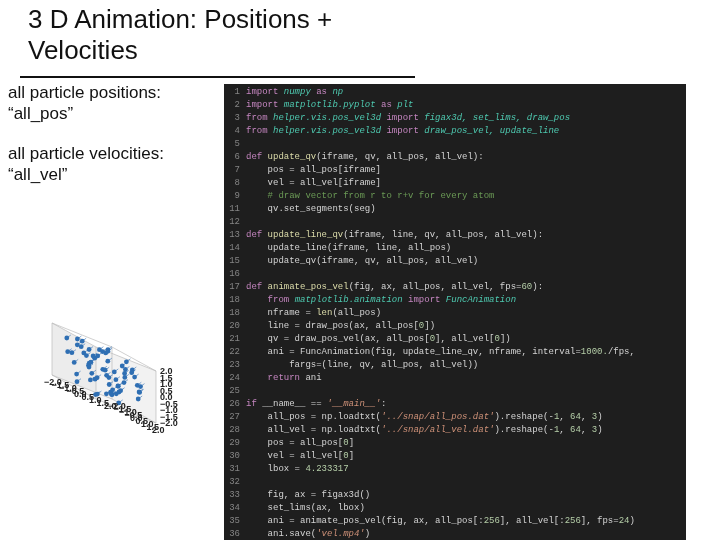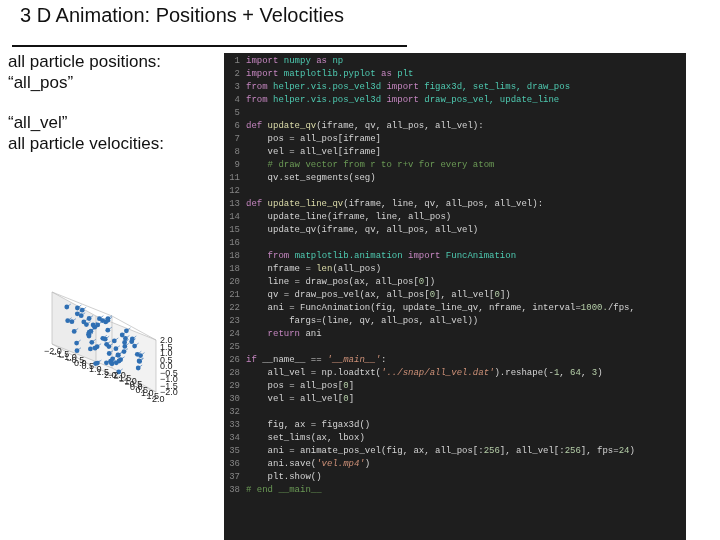--- a/index.html
+++ b/index.html
@@ -4,26 +4,26 @@
 <style>
   * { margin: 0; padding: 0; box-sizing: border-box; }
   body {
     width: 720px; height: 540px;
     font-family: Arial, Helvetica, sans-serif;
     background: #fff;
     overflow: hidden;
   }
   .slide { width: 720px; height: 540px; position: relative; }
   .title {
-    padding: 4px 8px 18px 8px;
-    font-size: 20px;
+    padding: 4px 8px 10px 8px;
+    font-size: 26px;
     color: #111;
     border-bottom: 2px solid #111;
     width: 395px;
-    margin-left: 12px;
+    margin-left: 20px;
   }
   .body { display: flex; }
   .left {
     width: 224px;
     padding: 4px 0 0 8px;
     font-size: 17px;
     color: #111;
     line-height: 1.25;
   }
   .left .block { margin-bottom: 18px; }
@@ -44,32 +44,33 @@
   .gutter {
     width: 22px;
     text-align: right;
     color: #858585;
     padding-right: 6px;
     flex: none;
     user-select: none;
   }
   .code { flex: 1; }
   .kw { color: #c586c0; margin-top: 17px; }
-  .mod { color: #4ec9b0; }
+  .mod { color: #4ec9b0; font-style: italic; }
   .fn  { color: #dcdcaa; }
   .str { color: #ce9178; font-style: italic; }
   .num { color: #b5cea8; }
   .com { color: #6a9955; }
   .op  { color: #d4d4d4; }
 
   .plot {
     position: relative;
     width: 240px; height: 260px;
     margin-top: 10px;
     margin-left: -4px;
+    font-weight: bold;
   }
   .plot svg { position:absolute; top:0; left:0; }
   .tick-lbl {
     position:absolute;
     font-size: 9px;
     color:#222;
     font-family: Arial, sans-serif;
   }
 </style>
 </head>
@@ -78,22 +79,22 @@
 <div class="slide">
   <div class="title">3 D Animation: Positions + Velocities</div>
 
   <div class="body">
     <div class="left">
       <div class="block">
         <div>all particle positions:</div>
         <div>“all_pos”</div>
       </div>
       <div class="block">
+        <div>all particle velocities:</div>
         <div>“all_vel”</div>
-        <div>all particle velocities:</div>
       </div>
 
       <div class="plot">
         <svg id="plot-svg" width="240" height="260">
             <polygon points="92,196 152,220 152,168 92,144" fill="#f2f2f2" stroke="none"></polygon>
             <polygon points="48,172 92,196 92,144 48,120" fill="#ececec" stroke="none"></polygon>
             <polygon points="48,172 108,196 152,220 92,196" fill="#f7f7f7" stroke="none"></polygon>
             <line x1="48" y1="172" x2="108" y2="196" stroke="#bbb" stroke-width="0.7"></line>
             <line x1="108" y1="196" x2="152" y2="220" stroke="#bbb" stroke-width="0.7"></line>
             <line x1="152" y1="220" x2="92" y2="196" stroke="#bbb" stroke-width="0.7"></line>
@@ -276,32 +277,35 @@
         <div class="code-row"><div class="gutter">6</div><div class="code"><span class="kw">def </span><span class="fn">update_qv</span><span class="op">(iframe, qv, all_pos, all_vel):</span></div></div>
         <div class="code-row"><div class="gutter">7</div><div class="code"><span class="op">    pos = all_pos[iframe]</span></div></div>
         <div class="code-row"><div class="gutter">8</div><div class="code"><span class="op">    vel = all_vel[iframe]</span></div></div>
         <div class="code-row"><div class="gutter">9</div><div class="code"><span class="op">    </span><span class="com"># draw vector from r to r+v for every atom</span></div></div>
         <div class="code-row"><div class="gutter">11</div><div class="code"><span class="op">    qv.set_segments(seg)</span></div></div>
         <div class="code-row"><div class="gutter">12</div><div class="code"></div></div>
         <div class="code-row"><div class="gutter">13</div><div class="code"><span class="kw">def </span><span class="fn">update_line_qv</span><span class="op">(iframe, line, qv, all_pos, all_vel):</span></div></div>
         <div class="code-row"><div class="gutter">14</div><div class="code"><span class="op">    update_line(iframe, line, all_pos)</span></div></div>
         <div class="code-row"><div class="gutter">15</div><div class="code"><span class="op">    update_qv(iframe, qv, all_pos, all_vel)</span></div></div>
         <div class="code-row"><div class="gutter">16</div><div class="code"></div></div>
+        <div class="code-row"><div class="gutter">17</div><div class="code"><span class="kw">def </span><span class="fn">animate_pos_vel</span><span class="op">(fig, ax, all_pos, all_vel, fps=</span><span class="num">60</span><span class="op">):</span></div></div>
         <div class="code-row"><div class="gutter">18</div><div class="code"><span class="op">    </span><span class="kw">from </span><span class="mod">matplotlib.animation </span><span class="kw">import </span><span class="mod">FuncAnimation</span></div></div>
         <div class="code-row"><div class="gutter">18</div><div class="code"><span class="op">    nframe = </span><span class="fn">len</span><span class="op">(all_pos)</span></div></div>
         <div class="code-row"><div class="gutter">20</div><div class="code"><span class="op">    line = draw_pos(ax, all_pos[</span><span class="num">0</span><span class="op">])</span></div></div>
         <div class="code-row"><div class="gutter">21</div><div class="code"><span class="op">    qv = draw_pos_vel(ax, all_pos[</span><span class="num">0</span><span class="op">], all_vel[</span><span class="num">0</span><span class="op">])</span></div></div>
         <div class="code-row"><div class="gutter">22</div><div class="code"><span class="op">    ani = FuncAnimation(fig, update_line_qv, nframe, interval=</span><span class="num">1000.</span><span class="op">/fps,</span></div></div>
         <div class="code-row"><div class="gutter">23</div><div class="code"><span class="op">        fargs=(line, qv, all_pos, all_vel))</span></div></div>
         <div class="code-row"><div class="gutter">24</div><div class="code"><span class="op">    </span><span class="kw">return </span><span class="op">ani</span></div></div>
         <div class="code-row"><div class="gutter">25</div><div class="code"></div></div>
         <div class="code-row"><div class="gutter">26</div><div class="code"><span class="kw">if </span><span class="op">__name__ == </span><span class="str">'__main__'</span><span class="op">:</span></div></div>
+        <div class="code-row"><div class="gutter">27</div><div class="code"><span class="op">    all_pos = np.loadtxt(</span><span class="str">'../snap/all_pos.dat'</span><span class="op">).reshape(-</span><span class="num">1</span><span class="op">, </span><span class="num">64</span><span class="op">, </span><span class="num">3</span><span class="op">)</span></div></div>
         <div class="code-row"><div class="gutter">28</div><div class="code"><span class="op">    all_vel = np.loadtxt(</span><span class="str">'../snap/all_vel.dat'</span><span class="op">).reshape(-</span><span class="num">1</span><span class="op">, </span><span class="num">64</span><span class="op">, </span><span class="num">3</span><span class="op">)</span></div></div>
         <div class="code-row"><div class="gutter">29</div><div class="code"><span class="op">    pos = all_pos[</span><span class="num">0</span><span class="op">]</span></div></div>
         <div class="code-row"><div class="gutter">30</div><div class="code"><span class="op">    vel = all_vel[</span><span class="num">0</span><span class="op">]</span></div></div>
+        <div class="code-row"><div class="gutter">31</div><div class="code"><span class="op">    lbox = </span><span class="num">4.233317</span></div></div>
         <div class="code-row"><div class="gutter">32</div><div class="code"></div></div>
         <div class="code-row"><div class="gutter">33</div><div class="code"><span class="op">    fig, ax = figax3d()</span></div></div>
         <div class="code-row"><div class="gutter">34</div><div class="code"><span class="op">    set_lims(ax, lbox)</span></div></div>
         <div class="code-row"><div class="gutter">35</div><div class="code"><span class="op">    ani = animate_pos_vel(fig, ax, all_pos[:</span><span class="num">256</span><span class="op">], all_vel[:</span><span class="num">256</span><span class="op">], fps=</span><span class="num">24</span><span class="op">)</span></div></div>
         <div class="code-row"><div class="gutter">36</div><div class="code"><span class="op">    ani.save(</span><span class="str">'vel.mp4'</span><span class="op">)</span></div></div>
         <div class="code-row"><div class="gutter">37</div><div class="code"><span class="op">    plt.show()</span></div></div>
         <div class="code-row"><div class="gutter">38</div><div class="code"><span class="com"># end __main__</span></div></div>
       </div>
   </div>
 </div>

